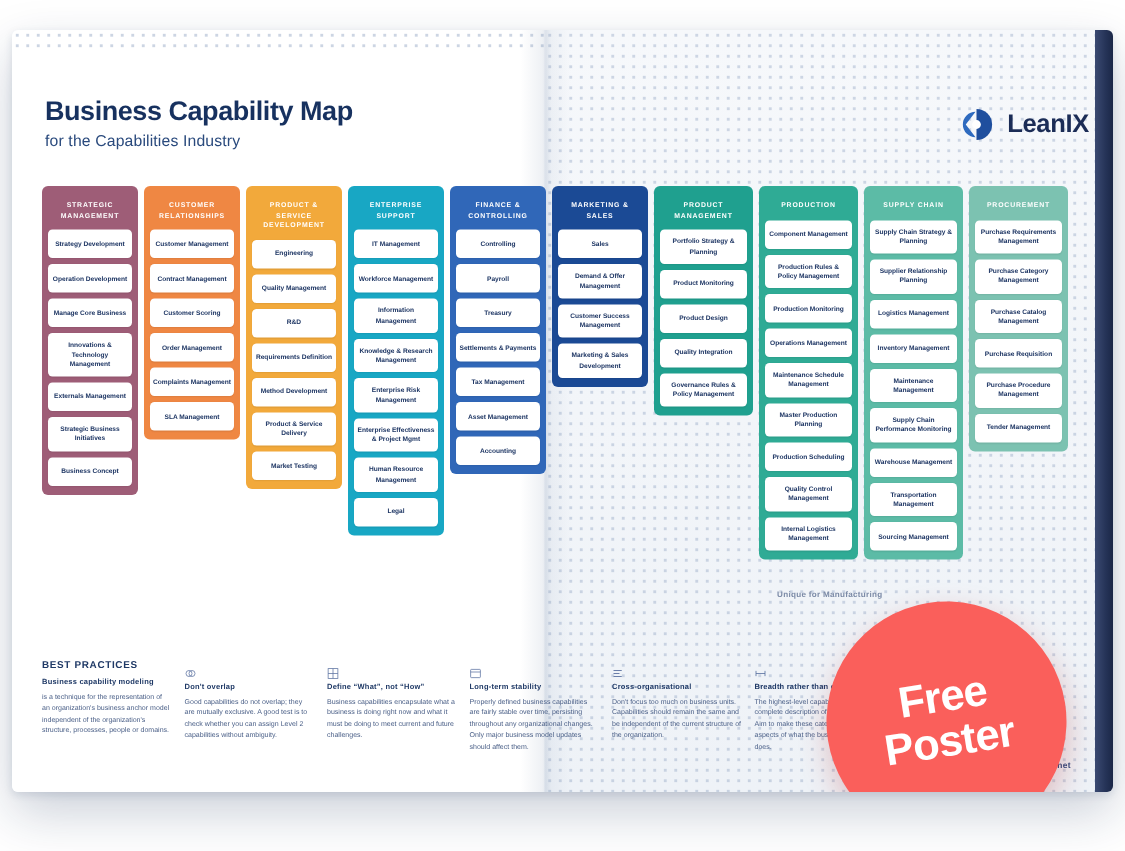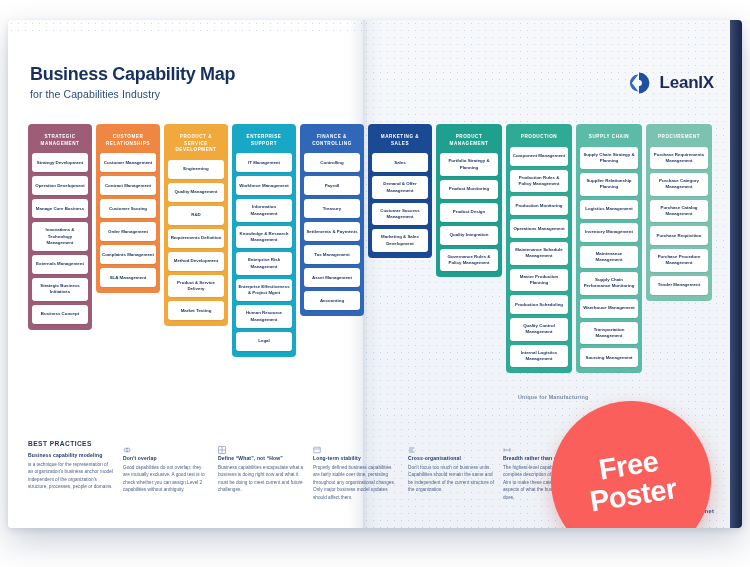--- a/index.html
+++ b/index.html
@@ -59,21 +59,21 @@
 
   
   #header { position: absolute; left: 22px; top: 44px; }
   #poster-title {
     font-size: 18px; font-weight: bold; color: #17315f; letter-spacing: -.3px;
   }
   #poster-subtitle {
     font-size: 10.5px; color: #2a4a7d; margin-top: 3px; letter-spacing: .1px;
   }
   #brand {
-    position: absolute; right: 28px; top: 50px;
+    position: absolute; right: 16px; top: 50px;
     display: flex; align-items: center; gap: 7px;
   }
   #brand-mark { width: 26px; height: 26px; }
   #brand-name { font-size: 17px; font-weight: bold; color: #1b2c56; letter-spacing: -.2px; }
 
   
   #columns {
     position: absolute; left: 20px; top: 104px;
     display: flex; gap: 4px; align-items: flex-start;
   }

